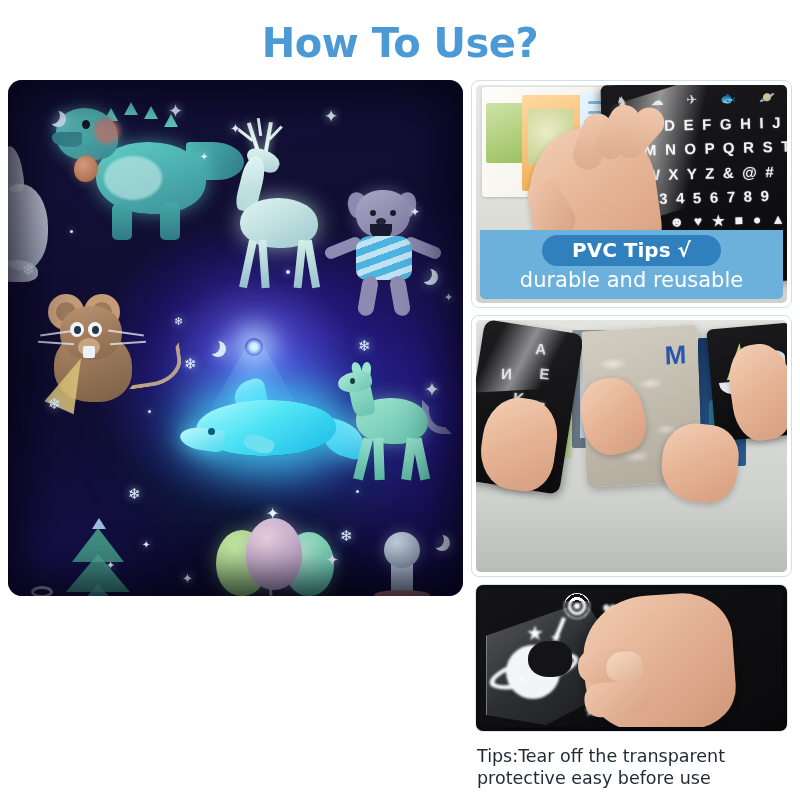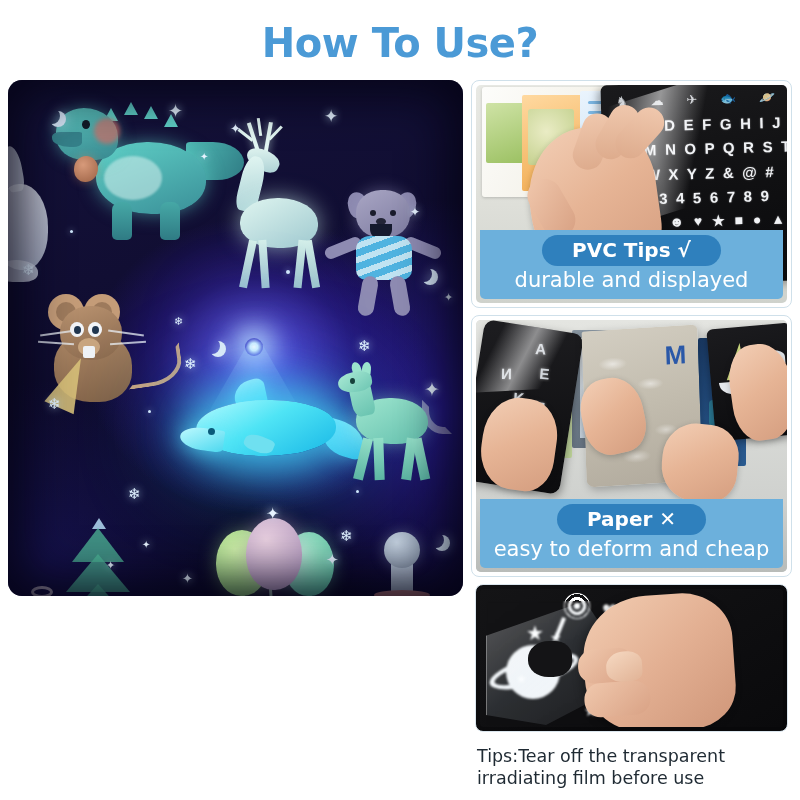--- a/index.html
+++ b/index.html
@@ -761,21 +761,21 @@
 
         <div class="hand pvc-hand">
           <div class="pvc-finger f1"></div>
           <div class="pvc-finger f2"></div>
           <div class="pvc-finger f3"></div>
           <div class="pvc-thumb"></div>
         </div>
 
         <div class="label-band">
           <div class="label-pill">PVC Tips √</div>
-          <div class="label-sub">durable and displayed</div>
+          <div class="label-sub">durable and reusable</div>
         </div>
       </div>
     </div>
 
     <div class="panel paper">
       <div class="photo paper-scene">
         <div class="paper-wall"></div>
         <div class="paper-green-board"></div>
         <div class="paper-frame"></div>
         <div class="paper-frame-in"></div>
@@ -804,24 +804,20 @@
           <div class="boat-hull"></div>
           <div class="palm-trunk"></div>
           <div class="palm-leaf"></div>
         </div>
 
         <div class="hand hand-a"></div>
         <div class="hand hand-b"></div>
         <div class="hand hand-c"></div>
         <div class="hand hand-d"></div>
 
-        <div class="label-band">
-          <div class="label-pill">Paper ✕</div>
-          <div class="label-sub">easy to deform and cheap</div>
-        </div>
       </div>
     </div>
 
     <div class="panel tips">
       <div class="tips-photo">
         <div class="tip-card">
           <div class="tip-ring"></div>
           <div class="tip-planet"></div>
           <div class="tip-lolli-c"></div>
           <div class="tip-lolli-s"></div>
@@ -833,17 +829,17 @@
           <div class="tip-star" style="left:126px;top:120px;font-size:11px;">★</div>
           <div class="tip-film"></div>
           <div class="tip-hand">
             <div class="tip-finger" style="left:-6px;top:50px;width:56px;height:34px;"></div>
             <div class="tip-finger" style="left:-2px;top:84px;width:66px;height:34px;"></div>
             <div class="tip-nail"></div>
           </div>
           <div class="tip-pinch"></div>
         </div>
       </div>
-      <div class="tips-text">Tips:Tear off the transparent irradiating film before use</div>
+      <div class="tips-text">Tips:Tear off the transparent protective easy before use</div>
     </div>
 
   </div>
 </div>
 
 </body></html>

